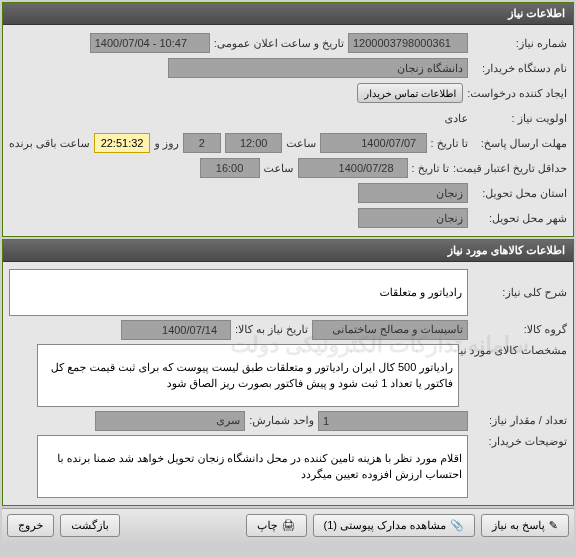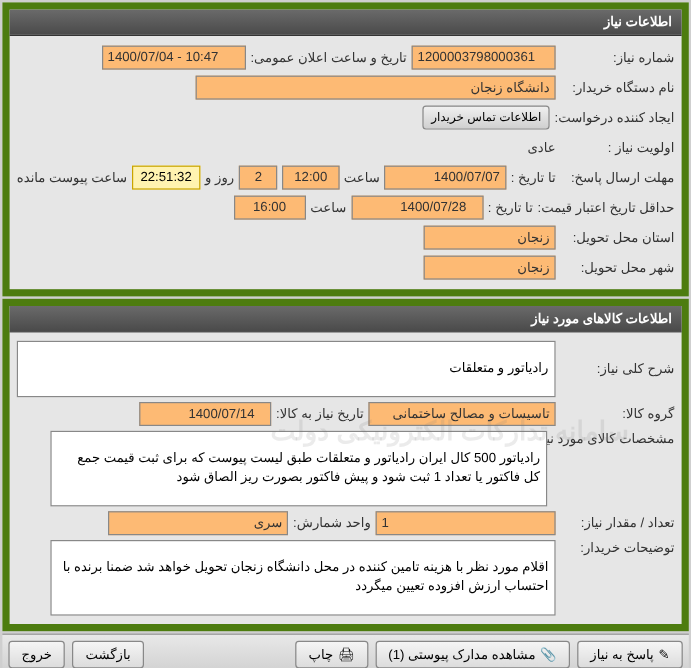--- a/index.html
+++ b/index.html
@@ -7,21 +7,21 @@
     font-family: Tahoma, Arial, sans-serif;
     font-size: 11px;
     background: #cfcfcf;
     width: 576px;
     height: 557px;
     overflow: hidden;
     direction: rtl;
   }
   .panel {
     background: #e6e6e6;
-    border: 6px solid #4d7c0f;
+    border: 1px solid #4d7c0f;
     margin: 2px;
     width: 572px;
   }
   .panel-header {
     background: linear-gradient(#6a6a6a, #4a4a4a);
     color: #fff;
     padding: 4px 8px;
     font-size: 11px;
     font-weight: bold;
     border-bottom: 1px solid #333;
@@ -50,21 +50,21 @@
     border: 1px solid #888;
     padding: 2px 4px;
     height: 20px;
     font-size: 11px;
     display: inline-flex;
     align-items: center;
     direction: ltr;
     text-align: left;
   }
   .val.ro {
-    background: #fdba74;
+    background: #a3a3a3;
     color: #333;
   }
   .val.w-long { width: 300px; }
   .val.w-med { width: 120px; }
   .val.w-date { width: 110px; padding-left: 40px; }
   .val.w-time { width: 60px; text-align:center; justify-content:center;}
   .val.w-num { width: 40px; text-align:center; justify-content:center;}
   .txtarea {
     background: #fff;
     border: 1px solid #888;
@@ -161,21 +161,21 @@
 
     <div class="row">
       <span class="lbl">مهلت ارسال پاسخ:</span>
       <span class="lbl small">تا تاریخ :</span>
       <span class="val ro w-date">1400/07/07</span>
       <span class="lbl small">ساعت</span>
       <span class="val ro w-time">12:00</span>
       <span class="val ro w-num">2</span>
       <span class="lbl small">روز و</span>
       <span class="highlight-time">22:51:32</span>
-      <span class="lbl small">ساعت پیوست مانده</span>
+      <span class="lbl small">ساعت باقی برنده</span>
     </div>
 
     <div class="row">
       <span class="lbl">حداقل تاریخ اعتبار قیمت:</span>
       <span class="lbl small">تا تاریخ :</span>
       <span class="val ro w-date">1400/07/28</span>
       <span class="lbl small">ساعت</span>
       <span class="val ro w-time">16:00</span>
     </div>
 

